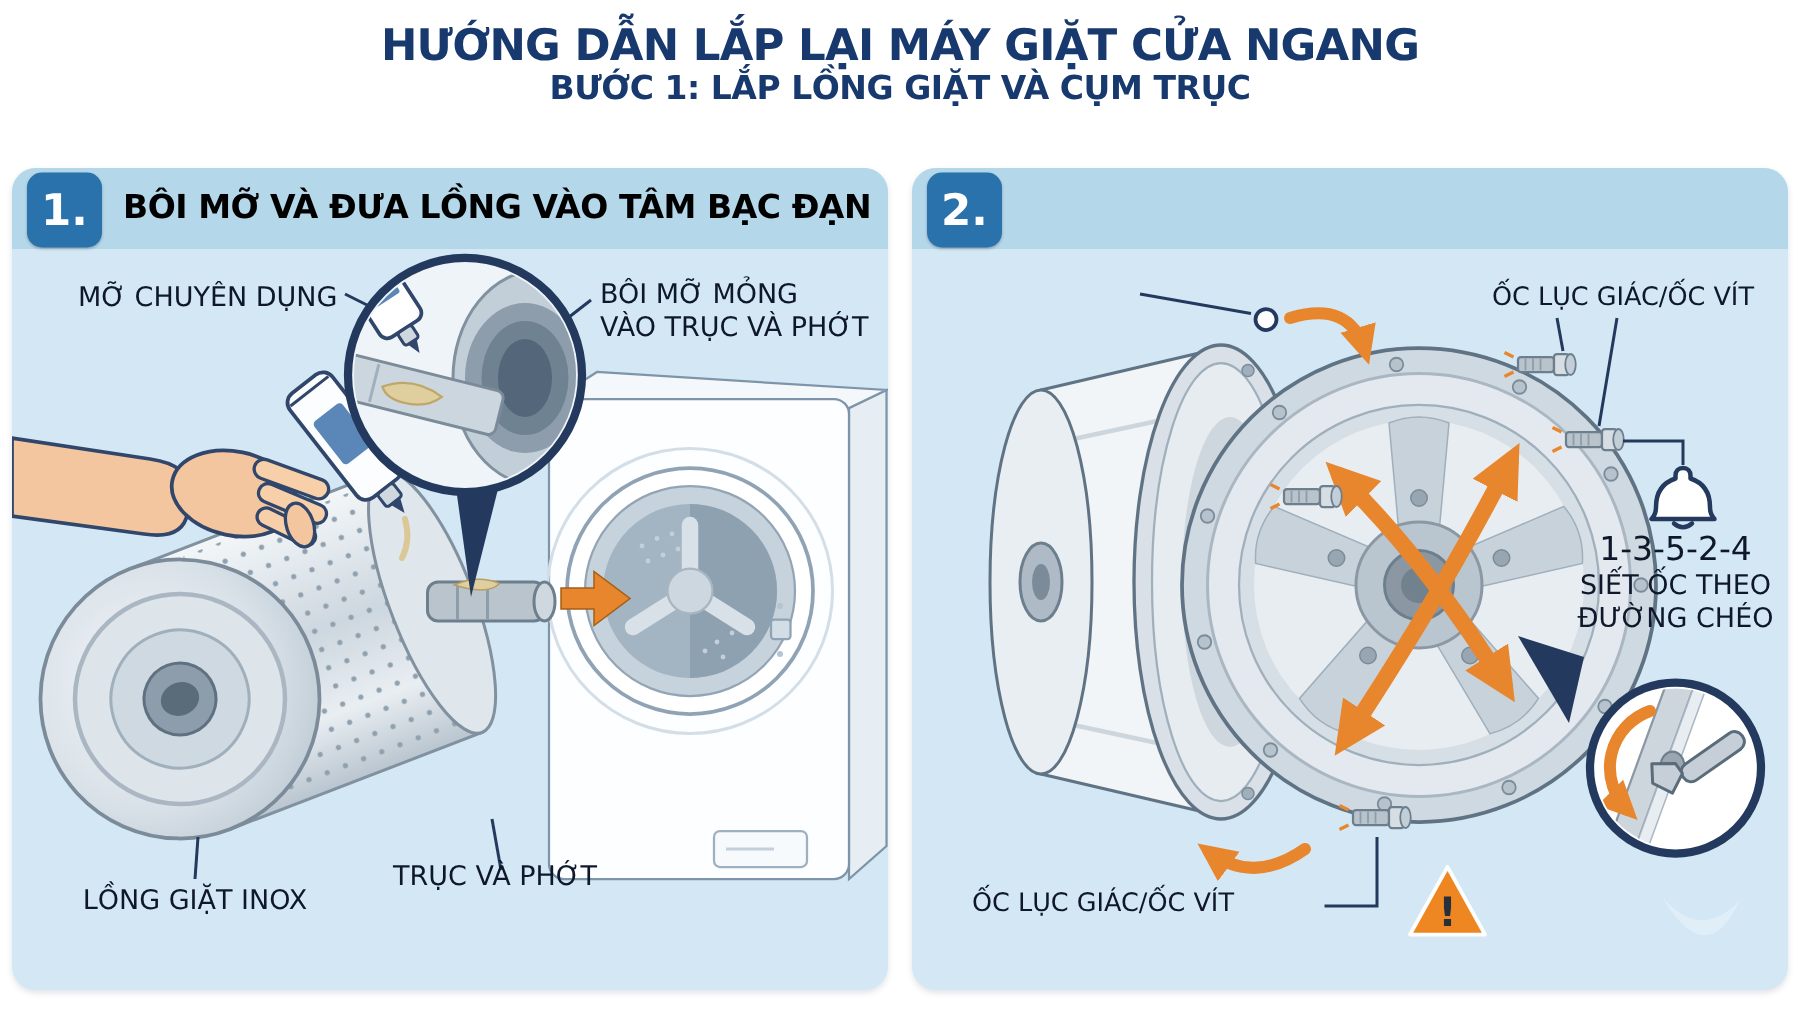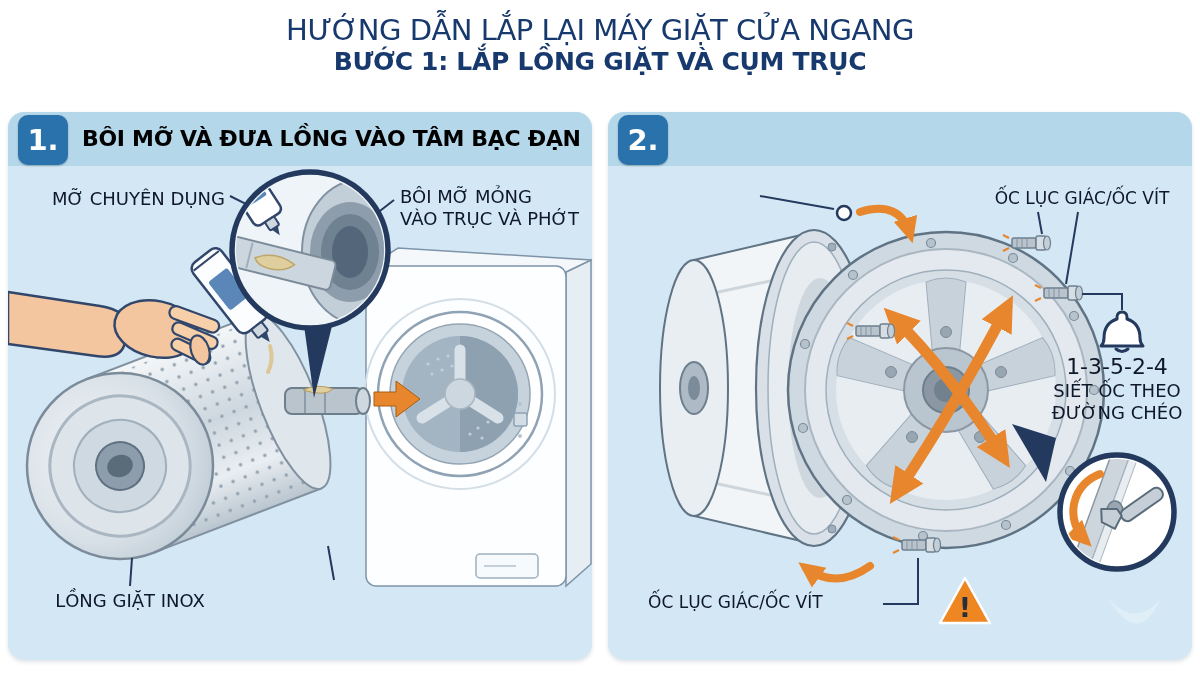--- a/index.html
+++ b/index.html
@@ -1,20 +1,20 @@
 <!DOCTYPE html>
 <html><head>
 <meta charset="utf-8">
 <style>
   html,body{margin:0;padding:0;background:#ffffff;}
   .canvas{position:relative;width:1200px;height:675px;background:#ffffff;overflow:hidden;
           font-family:"DejaVu Sans","Liberation Sans",sans-serif;}
   .title-wrap{position:absolute;top:14px;left:0;width:1200px;text-align:center;color:#17396d;}
-  .title-l1{font-size:29px;font-weight:400;letter-spacing:-0.5px;line-height:1.15;}
-  .title-l2{font-size:25px;font-weight:800;letter-spacing:-0.3px;line-height:1.2;}
+  .title-l1{font-size:29px;font-weight:700;letter-spacing:-0.5px;line-height:1.15;}
+  .title-l2{font-size:22px;font-weight:800;letter-spacing:-0.3px;line-height:1.2;}
   .panel{position:absolute;top:112px;width:584px;height:548px;background:#d3e8f4;border-radius:16px;
          box-shadow:0 2px 4px rgba(40,70,100,.15);}
   .panel-header{position:absolute;top:0;left:0;width:584px;height:54px;background:#b4d7ea;
                 border-radius:16px 16px 0 0;}
   .step-box{position:absolute;left:10px;top:3px;width:50px;height:50px;background:#2a72ab;border-radius:10px;
             color:#ffffff;font-size:29px;font-weight:800;display:flex;align-items:center;justify-content:center;
             box-shadow:0 1px 2px rgba(0,0,0,.25);}
   .step-title{position:absolute;left:74px;top:0;height:54px;line-height:54px;color:#000000;
               font-weight:800;font-size:22px;letter-spacing:-0.3px;white-space:nowrap;}
   .panel-body{position:absolute;top:54px;left:0;width:584px;height:494px;}
@@ -171,20 +171,21 @@
         <span>MỠ CHUYÊN DỤNG</span>
       </div>
       <div class="lbl" style="left:392px;top:20px;">
         <div>BÔI MỠ MỎNG</div>
         <div>VÀO TRỤC VÀ PHỚT</div>
       </div>
       <div class="lbl center" style="left:20px;top:424px;width:204px;">
         <span>LỒNG GIẶT INOX</span>
       </div>
       <div class="lbl center" style="left:227px;top:408px;width:190px;">
+        <div>TRỤC VÀ PHỚT</div>
       </div>
     </div>
   </section>
 
   <section class="panel" style="left:608px;">
     <div class="panel-header">
       <div class="step-box">2.</div>
     </div>
     <div class="panel-body">
       <svg width="584" height="494" viewBox="0 0 584 494">

